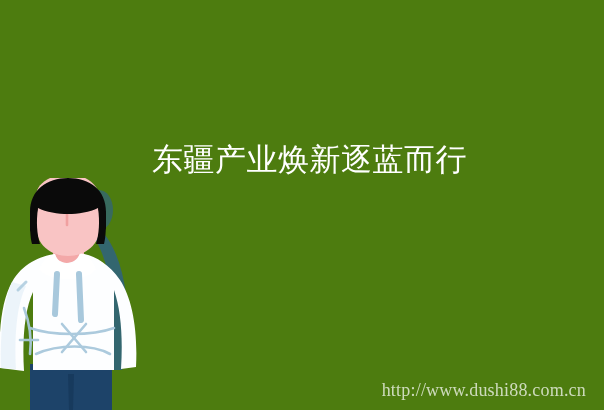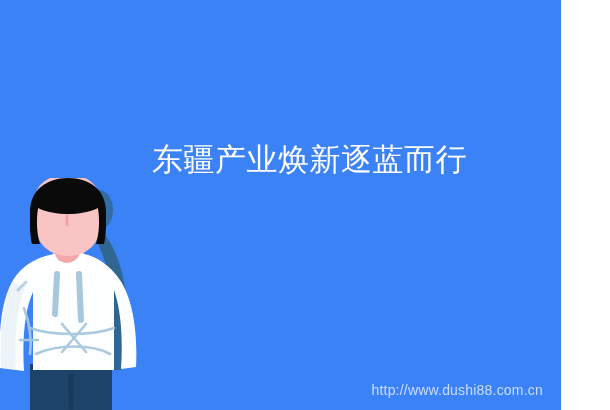--- a/index.html
+++ b/index.html
@@ -8,23 +8,23 @@
   }
   body {
     width: 610px;
     height: 410px;
     overflow: hidden;
     font-family: "Liberation Sans", sans-serif;
   }
 
   #stage {
     position: relative;
-    width: 561px;
+    width: 604px;
     height: 410px;
-    background: #3b82f6;
+    background: #4d7c0f;
     overflow: hidden;
   }
 
   
   #title {
     position: absolute;
     left: 152px;
     top: 140px;
     width: 330px;
     font-size: 31px;
@@ -34,24 +34,24 @@
     font-family: "DejaVu Sans", "Liberation Sans", sans-serif;
     font-weight: 400;
     white-space: nowrap;
   }
 
   
   #watermark {
     position: absolute;
     right: 18px;
     bottom: 12px;
-    font-size: 14px;
+    font-size: 18px;
     line-height: 16px;
     color: rgba(255,255,255,0.72);
-    font-family: Liberation Sans, sans-serif;
+    font-family: Liberation Serif, serif;
     letter-spacing: 0.2px;
     white-space: nowrap;
   }
 
   
   #illustration {
     position: absolute;
     left: 0px;
     top: 178px;
     width: 150px;

